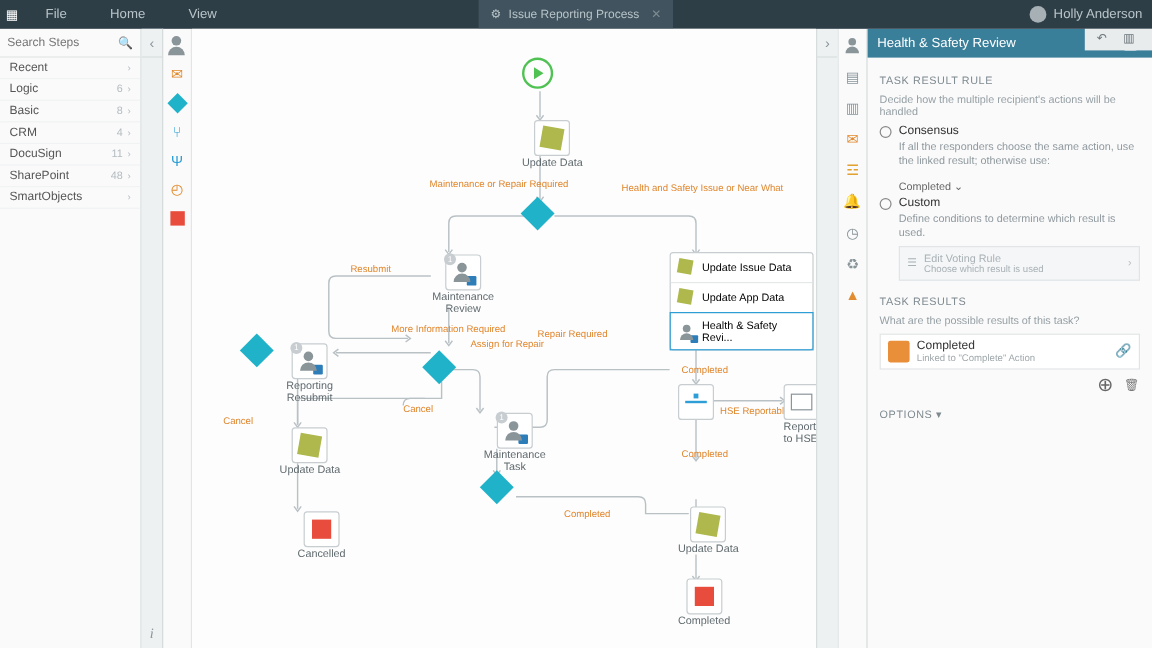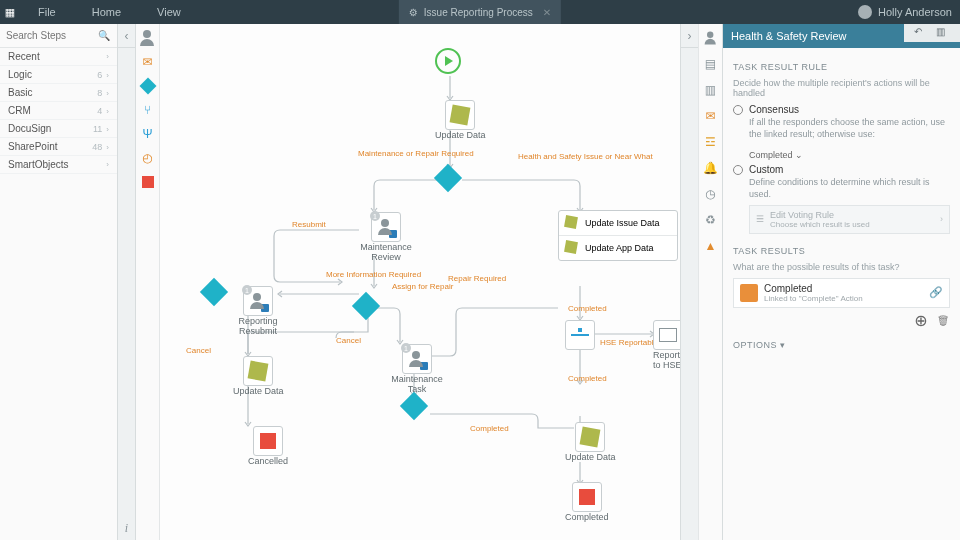--- a/index.html
+++ b/index.html
@@ -276,21 +276,21 @@
         </div>
         <span>Update Data</span>
       </div>
     <div class="node" style="left:88px;top:402px">
         <div class="nbox">
           <div class="square"></div>
         </div>
         <span>Cancelled</span>
       </div>
 
-    <div class="node" style="left:227px;top:320px">
+    <div class="node" style="left:239px;top:320px">
         <div class="nbox">
           <span class="badge">1</span>
           <div class="usericon">
             <span class="chk"></span>
           </div>
         </div>
         <span style="width:60px;text-align:center">Maintenance Task</span>
       </div>
     <div class="node" style="left:244px;top:372px">
         <div class="diamond"></div>
@@ -302,20 +302,28 @@
           <div class="ic">
             <div class="cube" style="width:12px;height:12px"></div>
           </div>
           <span>Update Issue Data</span>
         </div>
       <div class="row">
           <div class="ic">
             <div class="cube" style="width:12px;height:12px"></div>
           </div>
           <span>Update App Data</span>
+        </div>
+      <div class="row sel">
+          <div class="ic">
+            <div class="usericon" style="transform:scale(.8)">
+              <span class="chk"></span>
+            </div>
+          </div>
+          <span>Health &amp; Safety Revi...</span>
         </div>
     </div>
 
     <div class="edgelabel" style="left:408px;top:280px">Completed</div>
     <div class="node" style="left:405px;top:296px">
         <div class="nbox">
           <div class="branchicon"></div>
         </div>
       </div>
     <div class="edgelabel" style="left:440px;top:314px">HSE Reportable</div>

